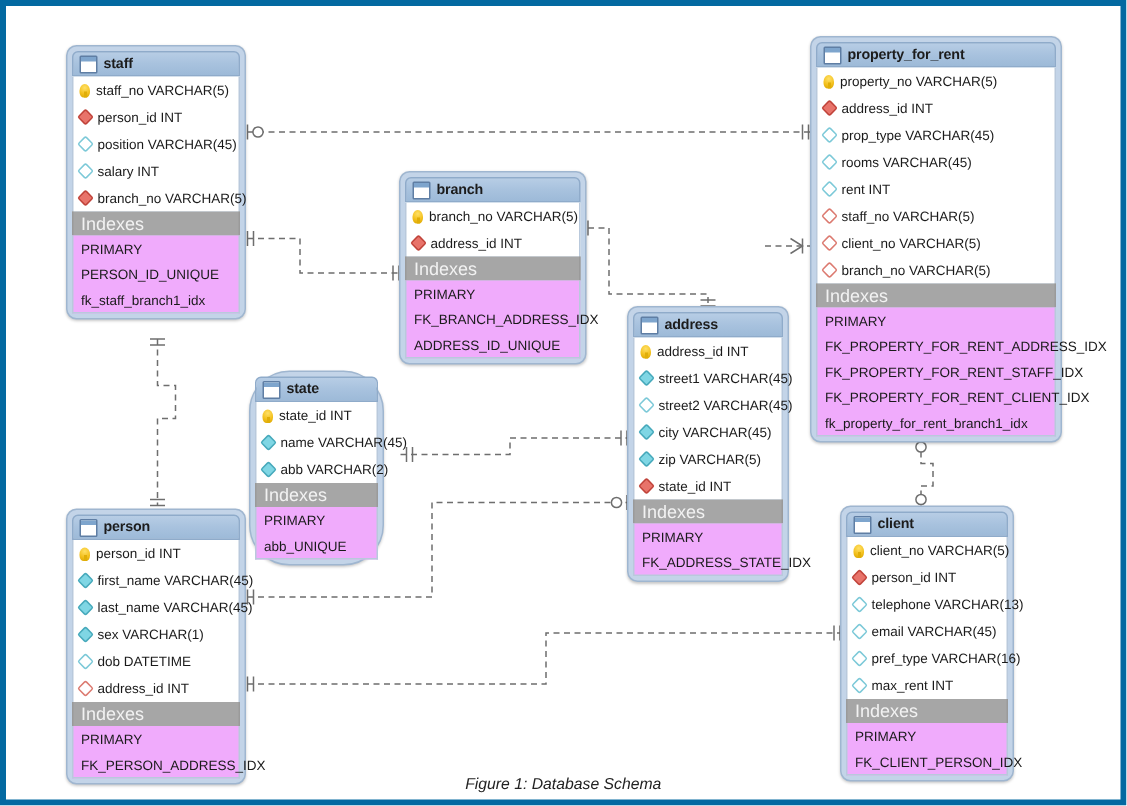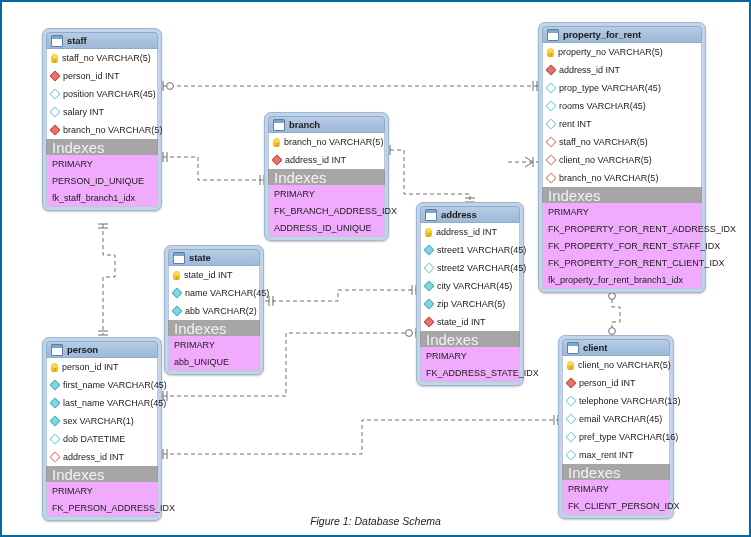--- a/index.html
+++ b/index.html
@@ -8,21 +8,21 @@
     background: #ffffff;
   }
   body {
     font-family: "Liberation Sans", sans-serif;
   }
   #canvas {
     position: relative;
     width: 751px;
     height: 537px;
     background: #ffffff;
-    border: 2px solid #0369a1;
+    border: 4px solid #0369a1;
     box-sizing: border-box;
     overflow: hidden;
   }
   #links {
     position: absolute;
     left: 0;
     top: 0;
     width: 751px;
     height: 537px;
     pointer-events: none;
@@ -101,21 +101,21 @@
   }
   .idx-head {
     height: 16px;
     background: #a6a6a6;
     border-left: 1px solid #9a9a9a;
     border-right: 1px solid #9a9a9a;
     box-sizing: border-box;
     display: flex;
     align-items: center;
     padding: 0 5px;
-    font-size: 15px;
+    font-size: 12px;
     color: #f2f2f2;
   }
   .idx-head .chev { border-top-color: #efefef; }
   .idxs {
     background: #f0abfc;
     border: 1px solid #b9c9dc;
     border-top: none;
     box-sizing: border-box;
   }
   .idx {
@@ -422,21 +422,21 @@
         </div>
         <div class="idxs">
           <div class="idx">
             <span>PRIMARY</span>
           </div>
           <div class="idx">
             <span>FK_ADDRESS_STATE_IDX</span>
           </div>
         </div>
       </div>
-      <div class="tbl" style="left: 162px; top: 243px; width: 100px;">
+      <div class="tbl" style="left: 162px; top: 243px; width: 90px; border-radius: 27px;">
         <div class="tbl-head">
           <span class="tbl-ico"></span>
           <span class="tbl-title">state</span>
           <span class="chev"></span>
         </div>
         <div class="cols">
           <div class="col">
             <span class="ic ic-pk"></span>
             <span>state_id INT</span>
           </div>

